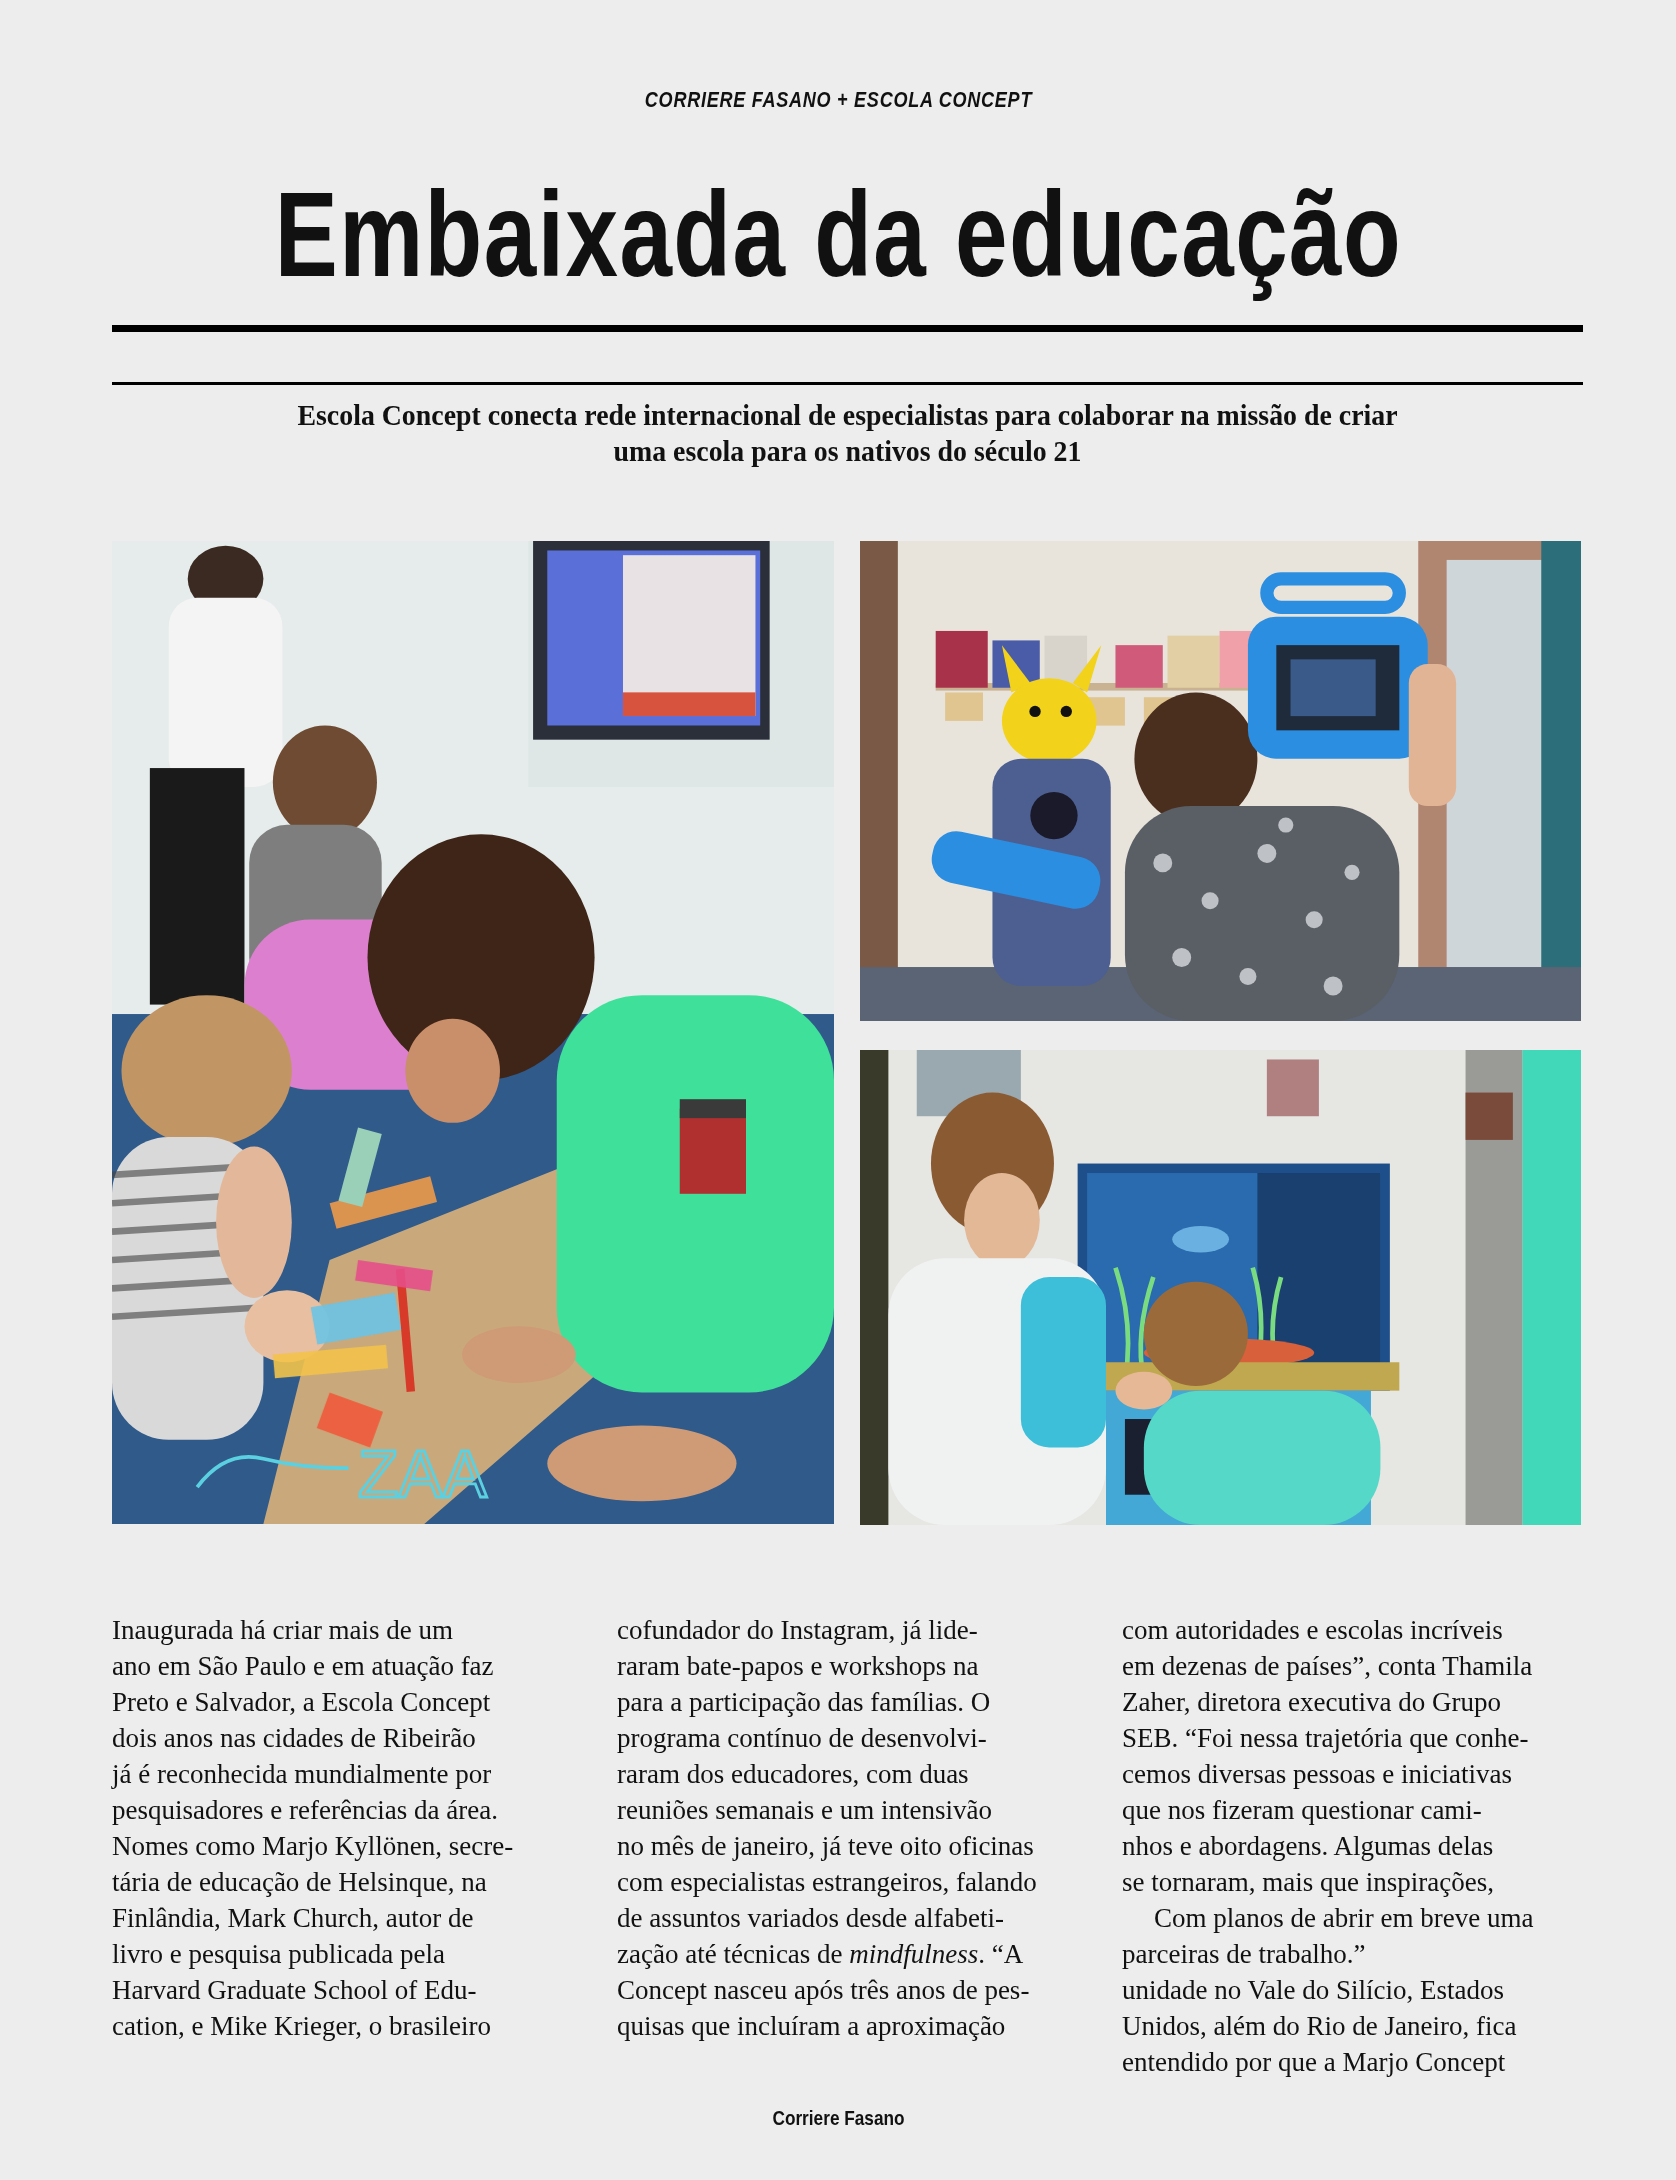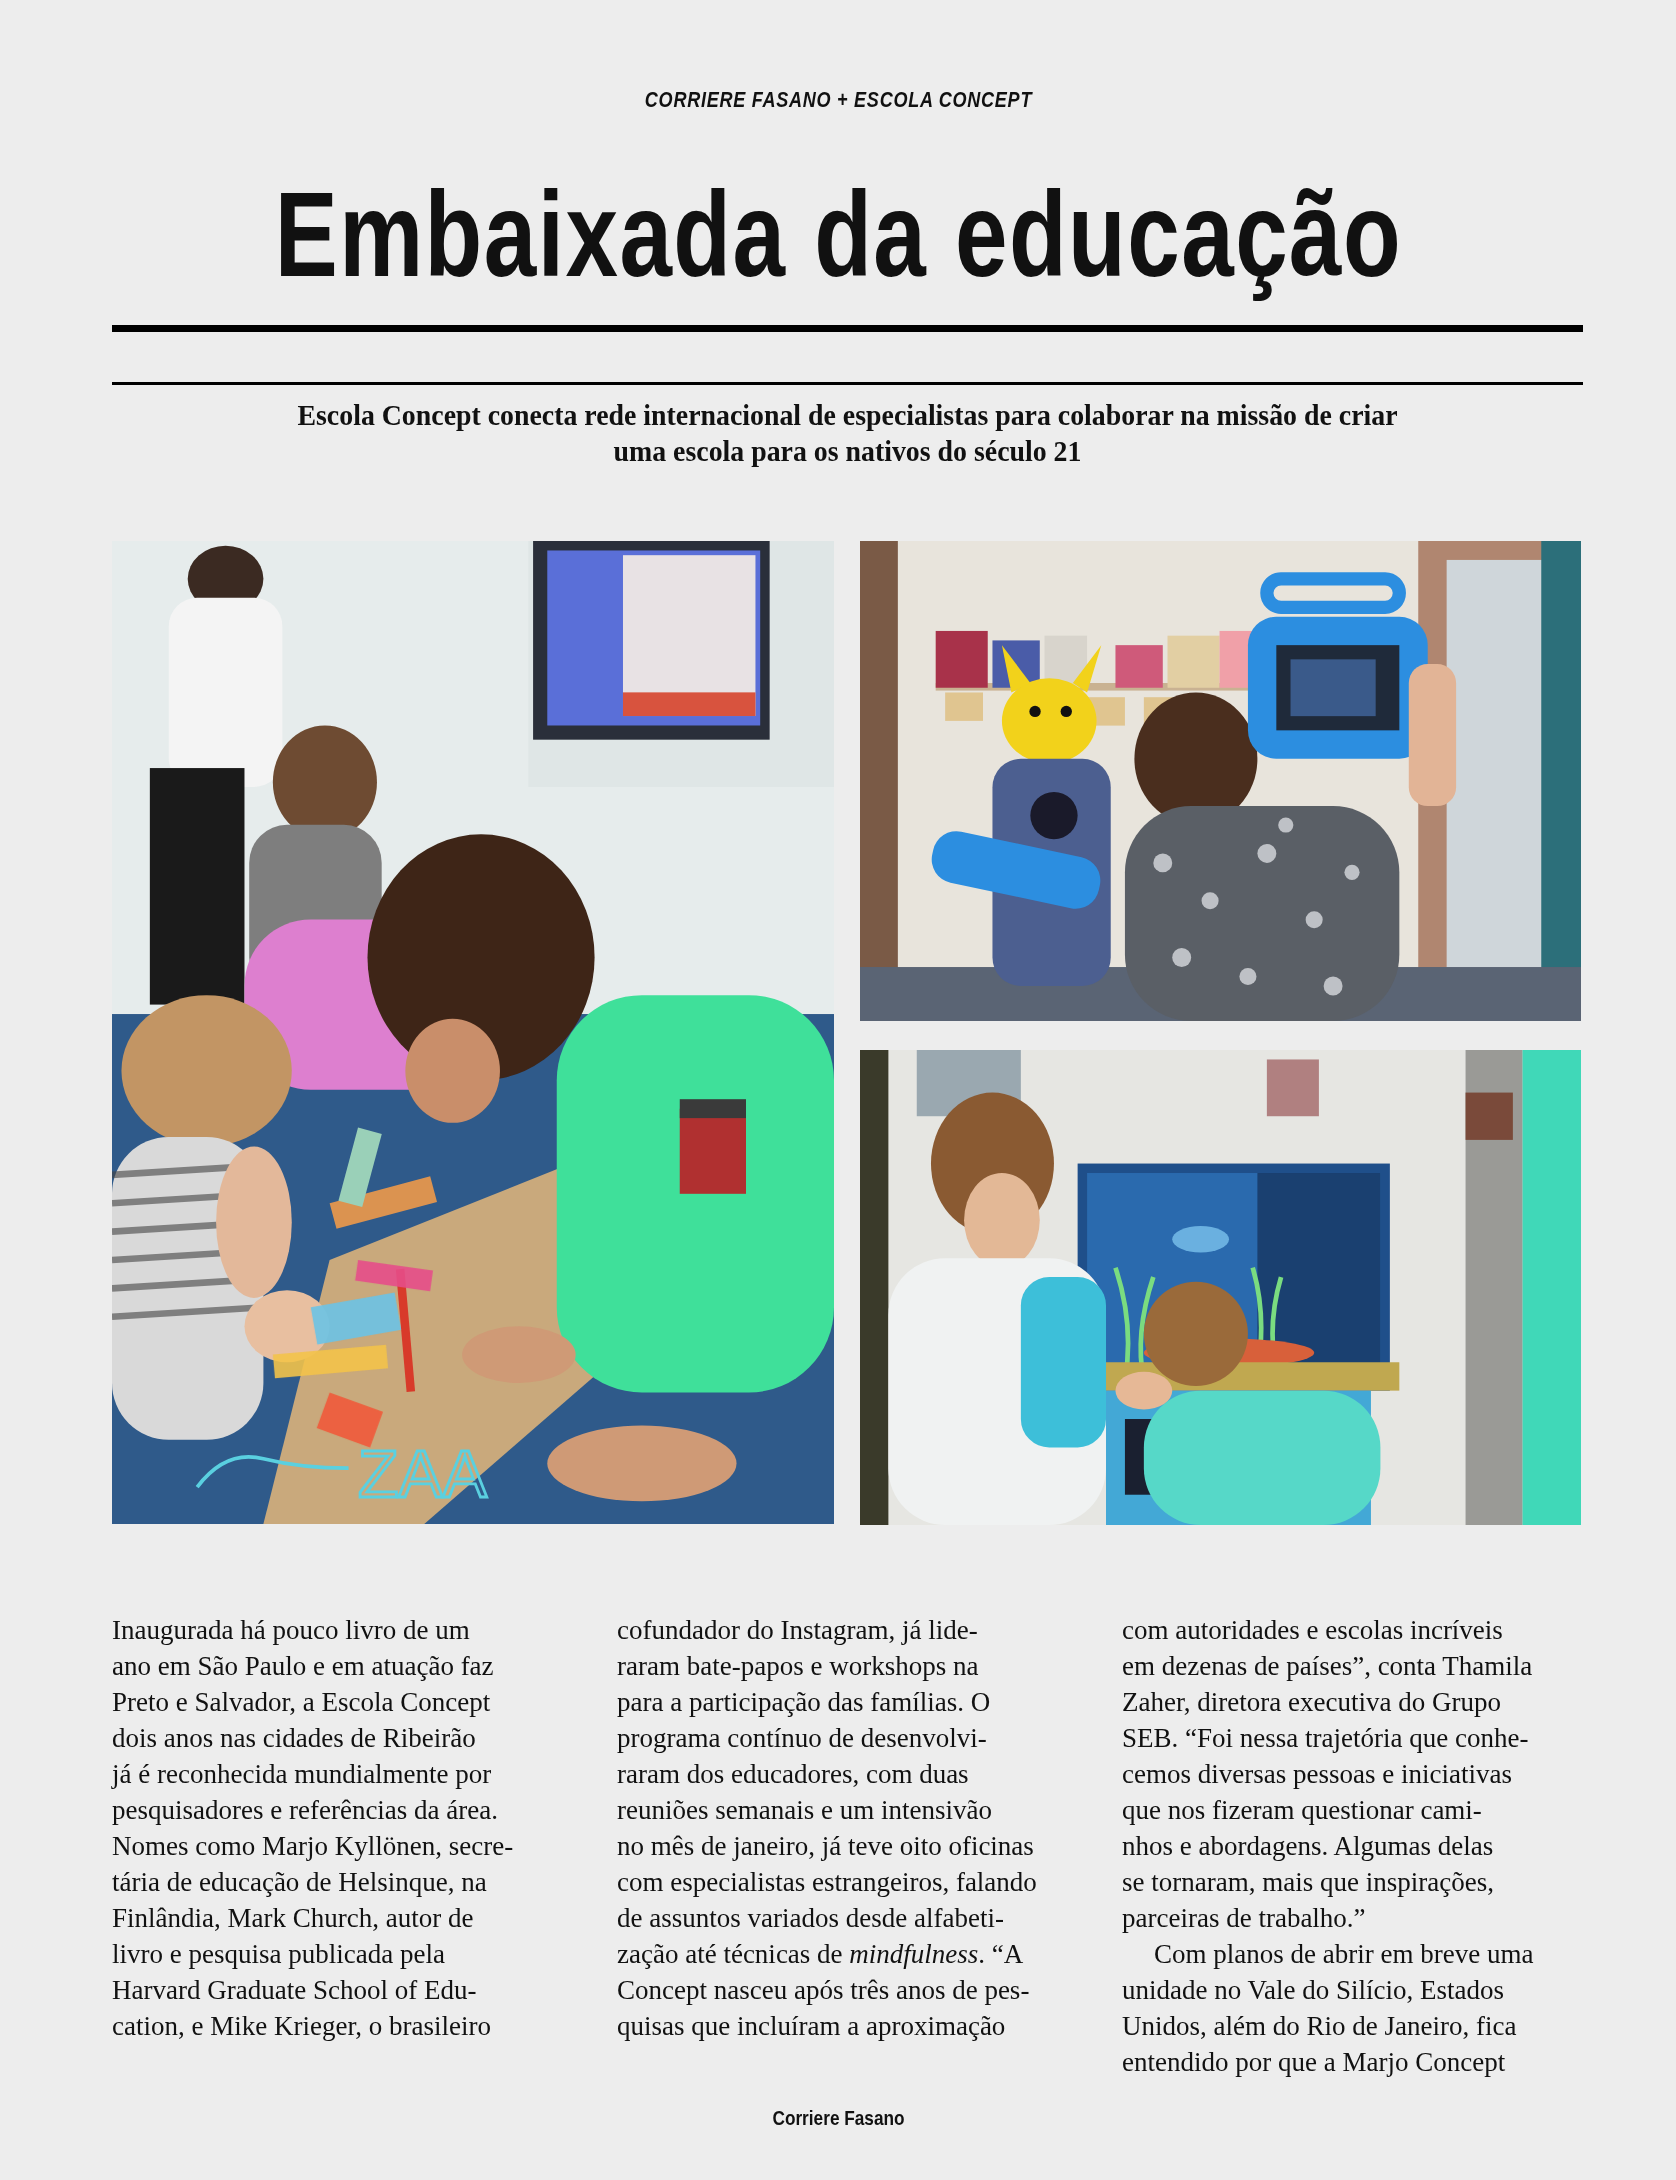--- a/index.html
+++ b/index.html
@@ -157,21 +157,21 @@
     <rect x="30" y="220" width="230" height="282" rx="60" fill="#f0f2f2"></rect>
     <rect x="170" y="240" width="90" height="180" rx="30" fill="#3dbfd9"></rect>
     <ellipse cx="355" cy="300" rx="55" ry="55" fill="#9a6a3a"></ellipse>
     <rect x="300" y="360" width="250" height="142" rx="60" fill="#56d8c8"></rect>
     <ellipse cx="300" cy="360" rx="30" ry="20" fill="#e6b896"></ellipse>
   </svg>
 </div>
 
 <div class="cols">
   <div class="col">
-    <span class="line">Inaugurada há pouco livro de um</span>
+    <span class="line">Inaugurada há criar mais de um</span>
     <span class="line">ano em São Paulo e em atuação faz</span>
     <span class="line">Preto e Salvador, a Escola Concept</span>
     <span class="line">dois anos nas cidades de Ribeirão</span>
     <span class="line">já é reconhecida mundialmente por</span>
     <span class="line">pesquisadores e referências da área.</span>
     <span class="line">Nomes como Marjo Kyllönen, secre-</span>
     <span class="line">tária de educação de Helsinque, na</span>
     <span class="line">Finlândia, Mark Church, autor de</span>
     <span class="line">livro e pesquisa publicada pela</span>
     <span class="line">Harvard Graduate School of Edu-</span>
@@ -193,22 +193,22 @@
   </div>
   <div class="col">
     <span class="line">com autoridades e escolas incríveis</span>
     <span class="line">em dezenas de países”, conta Thamila</span>
     <span class="line">Zaher, diretora executiva do Grupo</span>
     <span class="line">SEB. “Foi nessa trajetória que conhe-</span>
     <span class="line">cemos diversas pessoas e iniciativas</span>
     <span class="line">que nos fizeram questionar cami-</span>
     <span class="line">nhos e abordagens. Algumas delas</span>
     <span class="line">se tornaram, mais que inspirações,</span>
+    <span class="line indent">Com planos de abrir em breve uma</span>
     <span class="line">parceiras de trabalho.”</span>
-    <span class="line indent">Com planos de abrir em breve uma</span>
     <span class="line">unidade no Vale do Silício, Estados</span>
     <span class="line">Unidos, além do Rio de Janeiro, fica</span>
     <span class="line">entendido por que a Marjo Concept</span>
   </div>
 </div>
 
 <div class="footer">Corriere Fasano</div>
 
 
 </body></html>

